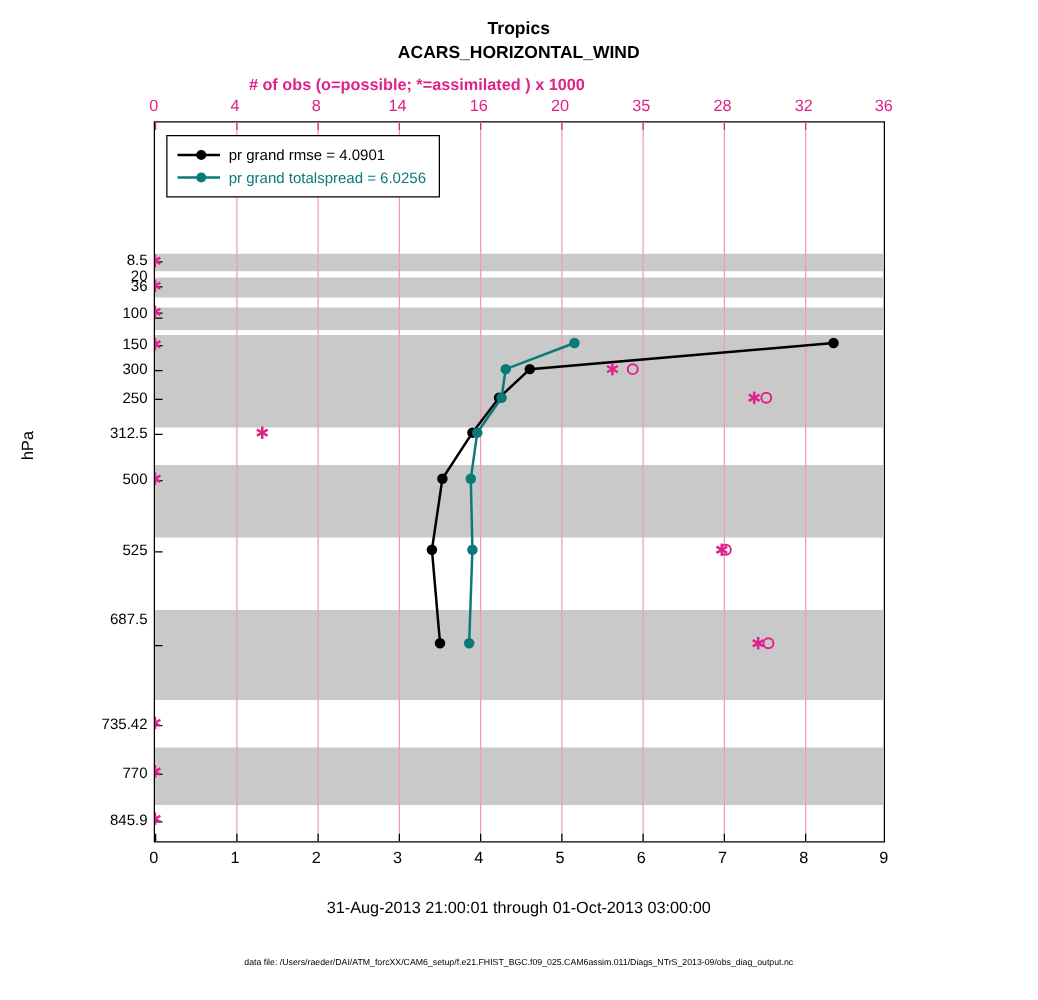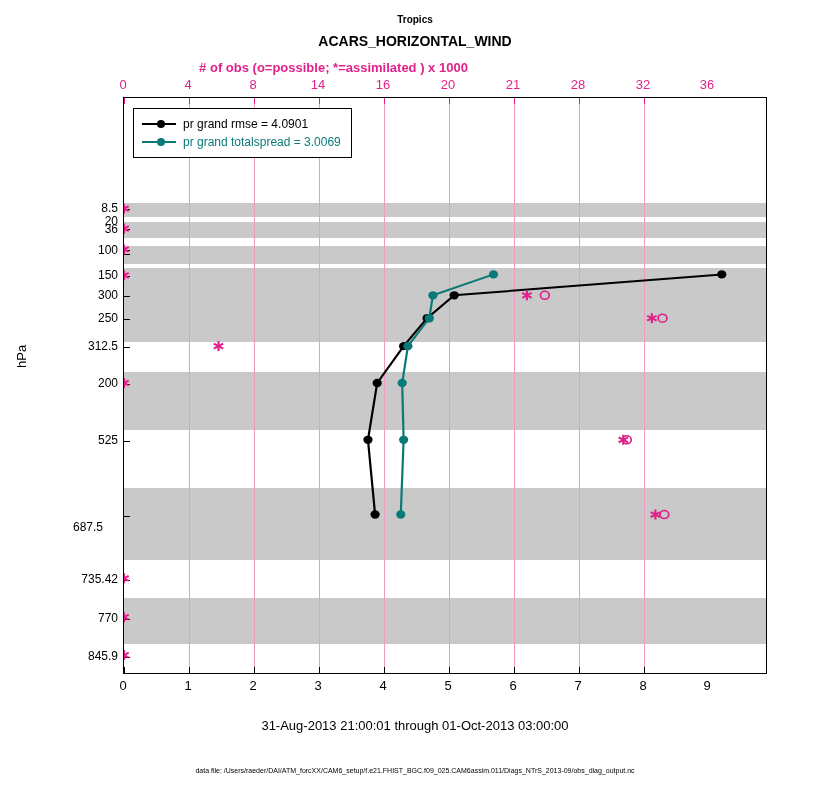--- a/index.html
+++ b/index.html
@@ -19,46 +19,46 @@
     position: absolute;
     left: 0; top: 0;
     width: 830px;
     height: 800px;
   }
   .title1 {
     position: absolute;
     left: 0; top: 14px;
     width: 830px;
     text-align: center;
-    font-size: 10px;
-    font-weight: bold;
-  }
-  .title2 {
-    position: absolute;
-    left: 0; top: 33px;
-    width: 830px;
-    text-align: center;
     font-size: 14px;
     font-weight: bold;
   }
+  .title2 {
+    position: absolute;
+    left: 0; top: 33px;
+    width: 830px;
+    text-align: center;
+    font-size: 14px;
+    font-weight: bold;
+  }
   .toptitle {
     position: absolute;
     left: 0; top: 60px;
     width: 667px;
     text-align: center;
     font-size: 13px;
     font-weight: bold;
     color: #e0218a;
   }
   
   .plot {
     position: absolute;
     left: 123px;
     top: 97px;
-    width: 644px;
+    width: 585px;
     height: 577px;
     border: 1.5px solid #000;
     box-sizing: border-box;
     background: #ffffff;
     overflow: hidden;
   }
   .band {
     position: absolute;
     left: 0;
     width: 100%;
@@ -357,21 +357,21 @@
       <div class="legend-row">
         <span class="legend-line" style="background:#000;">
           <span class="dot" style="background:#000;"></span>
         </span>
         <span class="legend-text k">pr grand rmse = 4.0901</span>
       </div>
       <div class="legend-row">
         <span class="legend-line" style="background:#0a7a78;">
           <span class="dot" style="background:#0a7a78;"></span>
         </span>
-        <span class="legend-text">pr grand totalspread = 3.0069</span>
+        <span class="legend-text">pr grand totalspread = 6.0256</span>
       </div>
     </div>
   </div>
 
   <div class="xlab-b" style="left:123px;">0</div>
   <div class="xlab-b" style="left:188px;">1</div>
   <div class="xlab-b" style="left:253px;">2</div>
   <div class="xlab-b" style="left:318px;">3</div>
   <div class="xlab-b" style="left:383px;">4</div>
   <div class="xlab-b" style="left:448px;">5</div>
@@ -379,36 +379,36 @@
   <div class="xlab-b" style="left:578px;">7</div>
   <div class="xlab-b" style="left:643px;">8</div>
   <div class="xlab-b" style="left:707px;">9</div>
 
   <div class="xlab-t" style="left:123px;">0</div>
   <div class="xlab-t" style="left:188px;">4</div>
   <div class="xlab-t" style="left:253px;">8</div>
   <div class="xlab-t" style="left:318px;">14</div>
   <div class="xlab-t" style="left:383px;">16</div>
   <div class="xlab-t" style="left:448px;">20</div>
-  <div class="xlab-t" style="left:513px;">21</div>
+  <div class="xlab-t" style="left:513px;">35</div>
   <div class="xlab-t" style="left:578px;">28</div>
   <div class="xlab-t" style="left:643px;">32</div>
   <div class="xlab-t" style="left:707px;">36</div>
 
   <div class="ylab" style="top:208px;">8.5</div>
   <div class="ylab" style="top:221px;">20</div>
   <div class="ylab" style="top:229px;">36</div>
   <div class="ylab" style="top:250px;">100</div>
   <div class="ylab" style="top:275px;">150</div>
   <div class="ylab" style="top:295px;">300</div>
   <div class="ylab" style="top:318px;">250</div>
   <div class="ylab" style="top:346px;">312.5</div>
-  <div class="ylab" style="top:383px;">200</div>
+  <div class="ylab" style="top:383px;">500</div>
   <div class="ylab" style="top:440px;">525</div>
-  <div class="ylab" style="top:527px;text-align:center;">687.5</div>
+  <div class="ylab" style="top:495px;">687.5</div>
   <div class="ylab" style="top:579px;">735.42</div>
   <div class="ylab" style="top:618px;">770</div>
   <div class="ylab" style="top:656px;">845.9</div>
 
   <div class="axis-x-sub">31-Aug-2013 21:00:01 through 01-Oct-2013 03:00:00</div>
   <div class="footer">data file: /Users/raeder/DAI/ATM_forcXX/CAM6_setup/f.e21.FHIST_BGC.f09_025.CAM6assim.011/Diags_NTrS_2013-09/obs_diag_output.nc</div>
 
 </div>
 
 </body></html>

